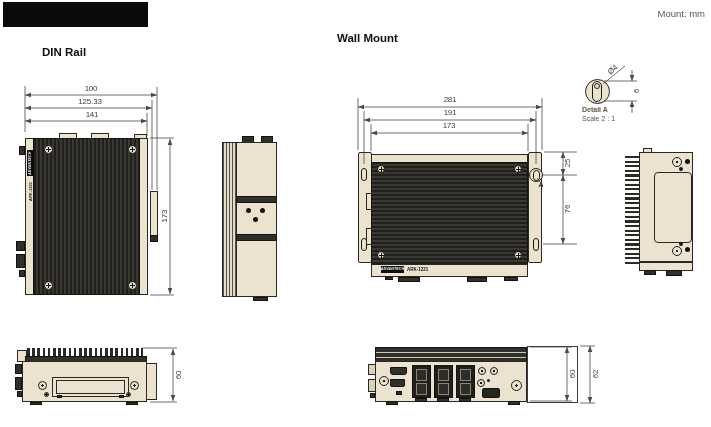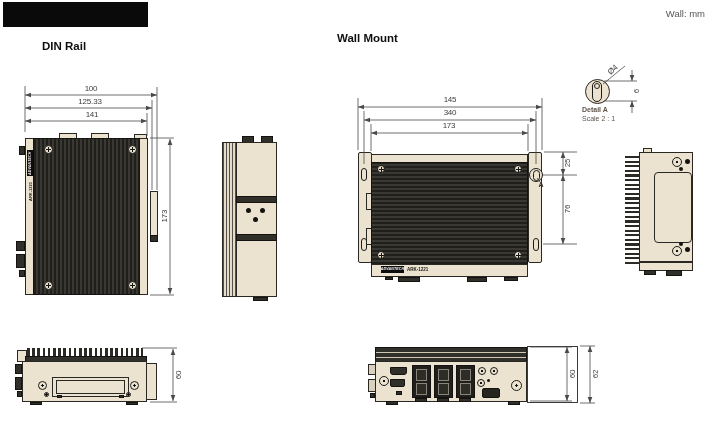--- a/index.html
+++ b/index.html
@@ -33,22 +33,22 @@
   .usbslot{position:absolute;border:1px solid #8a857a;background:#2e2c27;box-sizing:border-box;}
   svg.dims{position:absolute;left:0;top:0;z-index:5;pointer-events:none;}
 </style>
 </head>
 <body>
 
 <div class="sheet">
 
   <div class="abs" style="left:3px;top:2px;width:145px;height:25px;background:#0a0a0a;"></div>
 
-  <span class="unit" style="right:6px;top:9px;">Wall: mm</span>
-  <span class="h1" style="left:14px;top:41px;padding-left:28px;">DIN Rail</span>
+  <span class="unit" style="right:6px;top:9px;">Mount: mm</span>
+  <span class="h1" style="left:14px;top:47px;padding-left:28px;">DIN Rail</span>
   <span class="h1" style="left:337px;top:33px;">Wall Mount</span>
 
   <div>
     <div class="abs beige" style="left:150px;top:191px;width:8px;height:51px;"></div>
     <div class="abs dark" style="left:150px;top:235px;width:8px;height:7px;"></div>
     <div class="abs beige" style="left:59px;top:133px;width:18px;height:6px;"></div>
     <div class="abs beige" style="left:91px;top:133px;width:18px;height:6px;"></div>
     <div class="abs beige" style="left:134px;top:134px;width:13px;height:5px;"></div>
     <div class="abs beige" style="left:25px;top:138px;width:9px;height:157px;"></div>
     <div class="abs beige" style="left:139px;top:138px;width:9px;height:157px;"></div>
@@ -224,22 +224,22 @@
       <line x1="632" y1="70" x2="632" y2="81" marker-end="url(#ar)"></line>
       <line x1="632" y1="113" x2="632" y2="101" marker-end="url(#ar)"></line>
     </g>
   </svg>
 
   <span class="dim" style="left:91px;top:89px;">100</span>
   <span class="dim" style="left:90px;top:102px;">125.33</span>
   <span class="dim" style="left:92px;top:115px;">141</span>
   <span class="dim rot" style="left:165px;top:216px;">173</span>
   <span class="dim rot" style="left:179px;top:375px;">60</span>
-  <span class="dim" style="left:450px;top:100px;">145</span>
-  <span class="dim" style="left:450px;top:113px;">340</span>
+  <span class="dim" style="left:450px;top:100px;">281</span>
+  <span class="dim" style="left:450px;top:113px;">191</span>
   <span class="dim" style="left:449px;top:126px;">173</span>
   <span class="dim rot" style="left:568px;top:163px;">25</span>
   <span class="dim rot" style="left:568px;top:209px;">76</span>
   <span class="marker-a" style="left:541px;top:184px;">A</span>
   <span class="dim rot" style="left:573px;top:374px;">60</span>
   <span class="dim rot" style="left:596px;top:374px;">62</span>
 
 </div>
 
 </body></html>

